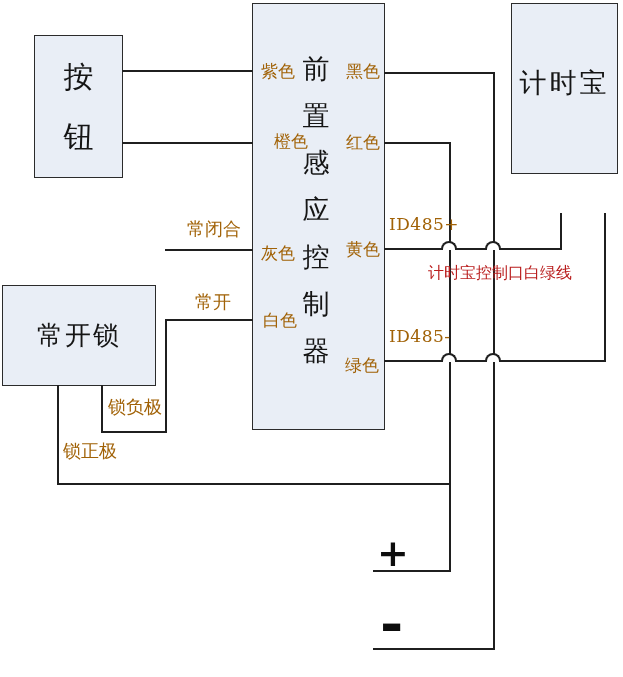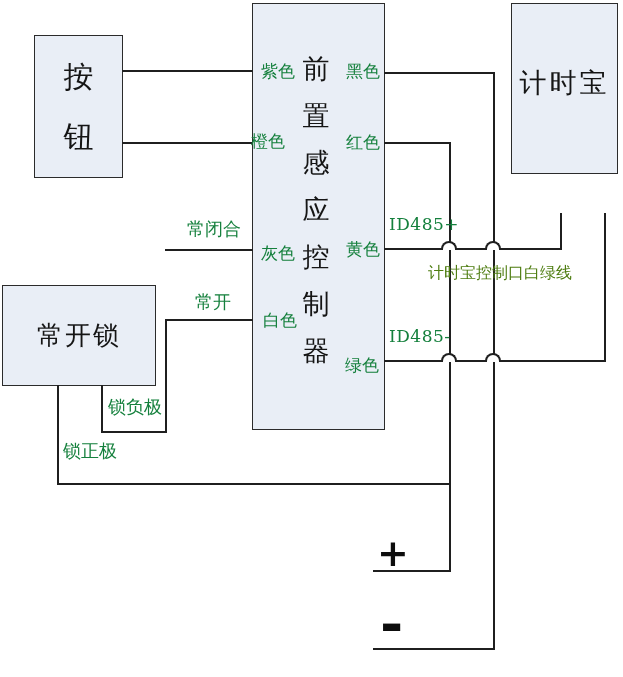--- a/index.html
+++ b/index.html
@@ -33,28 +33,28 @@
     background: #ffffff;
     border: 2px solid #1f1f1f;
     border-bottom: none;
     border-radius: 9px 9px 0 0;
     z-index: 3;
   }
 
   
   .lbl {
     position: absolute;
-    color: #15803d;
+    color: #a16207;
     white-space: nowrap;
     z-index: 4;
     line-height: 1.25;
   }
   .pin { font-size: 17px; }
   .wire-name { font-size: 18px; }
-  .long-name { font-size: 16px; color: #4d7c0f; }
+  .long-name { font-size: 16px; color: #b91c1c; }
   .id-label { font-size: 17px; letter-spacing: 0.5px; }
 
   
   .box-label {
     position: absolute;
     inset: 0;
     display: flex;
     align-items: center;
     justify-content: center;
     color: #151515;
@@ -164,21 +164,21 @@
 
   <div id="lock-box" class="box" style="left:2px; top:285px; width:154px; height:101px;">
     <div class="box-label">常开锁</div>
   </div>
 
 
   <div id="plus-sign">+</div>
   <div id="minus-sign">-</div>
 
   <div class="lbl pin" style="left:261px; top:61px;">紫色</div>
-  <div class="lbl pin" style="left:251px; top:131px;">橙色</div>
+  <div class="lbl pin" style="left:274px; top:131px;">橙色</div>
   <div class="lbl pin" style="left:261px; top:243px;">灰色</div>
   <div class="lbl pin" style="left:263px; top:310px;">白色</div>
 
   <div class="lbl pin" style="left:346px; top:61px;">黑色</div>
   <div class="lbl pin" style="left:346px; top:132px;">红色</div>
   <div class="lbl pin" style="left:346px; top:239px;">黄色</div>
   <div class="lbl pin" style="left:345px; top:355px;">绿色</div>
 
   <div class="lbl wire-name" style="left:187px; top:218px;">常闭合</div>
   <div class="lbl wire-name" style="left:195px; top:291px;">常开</div>

